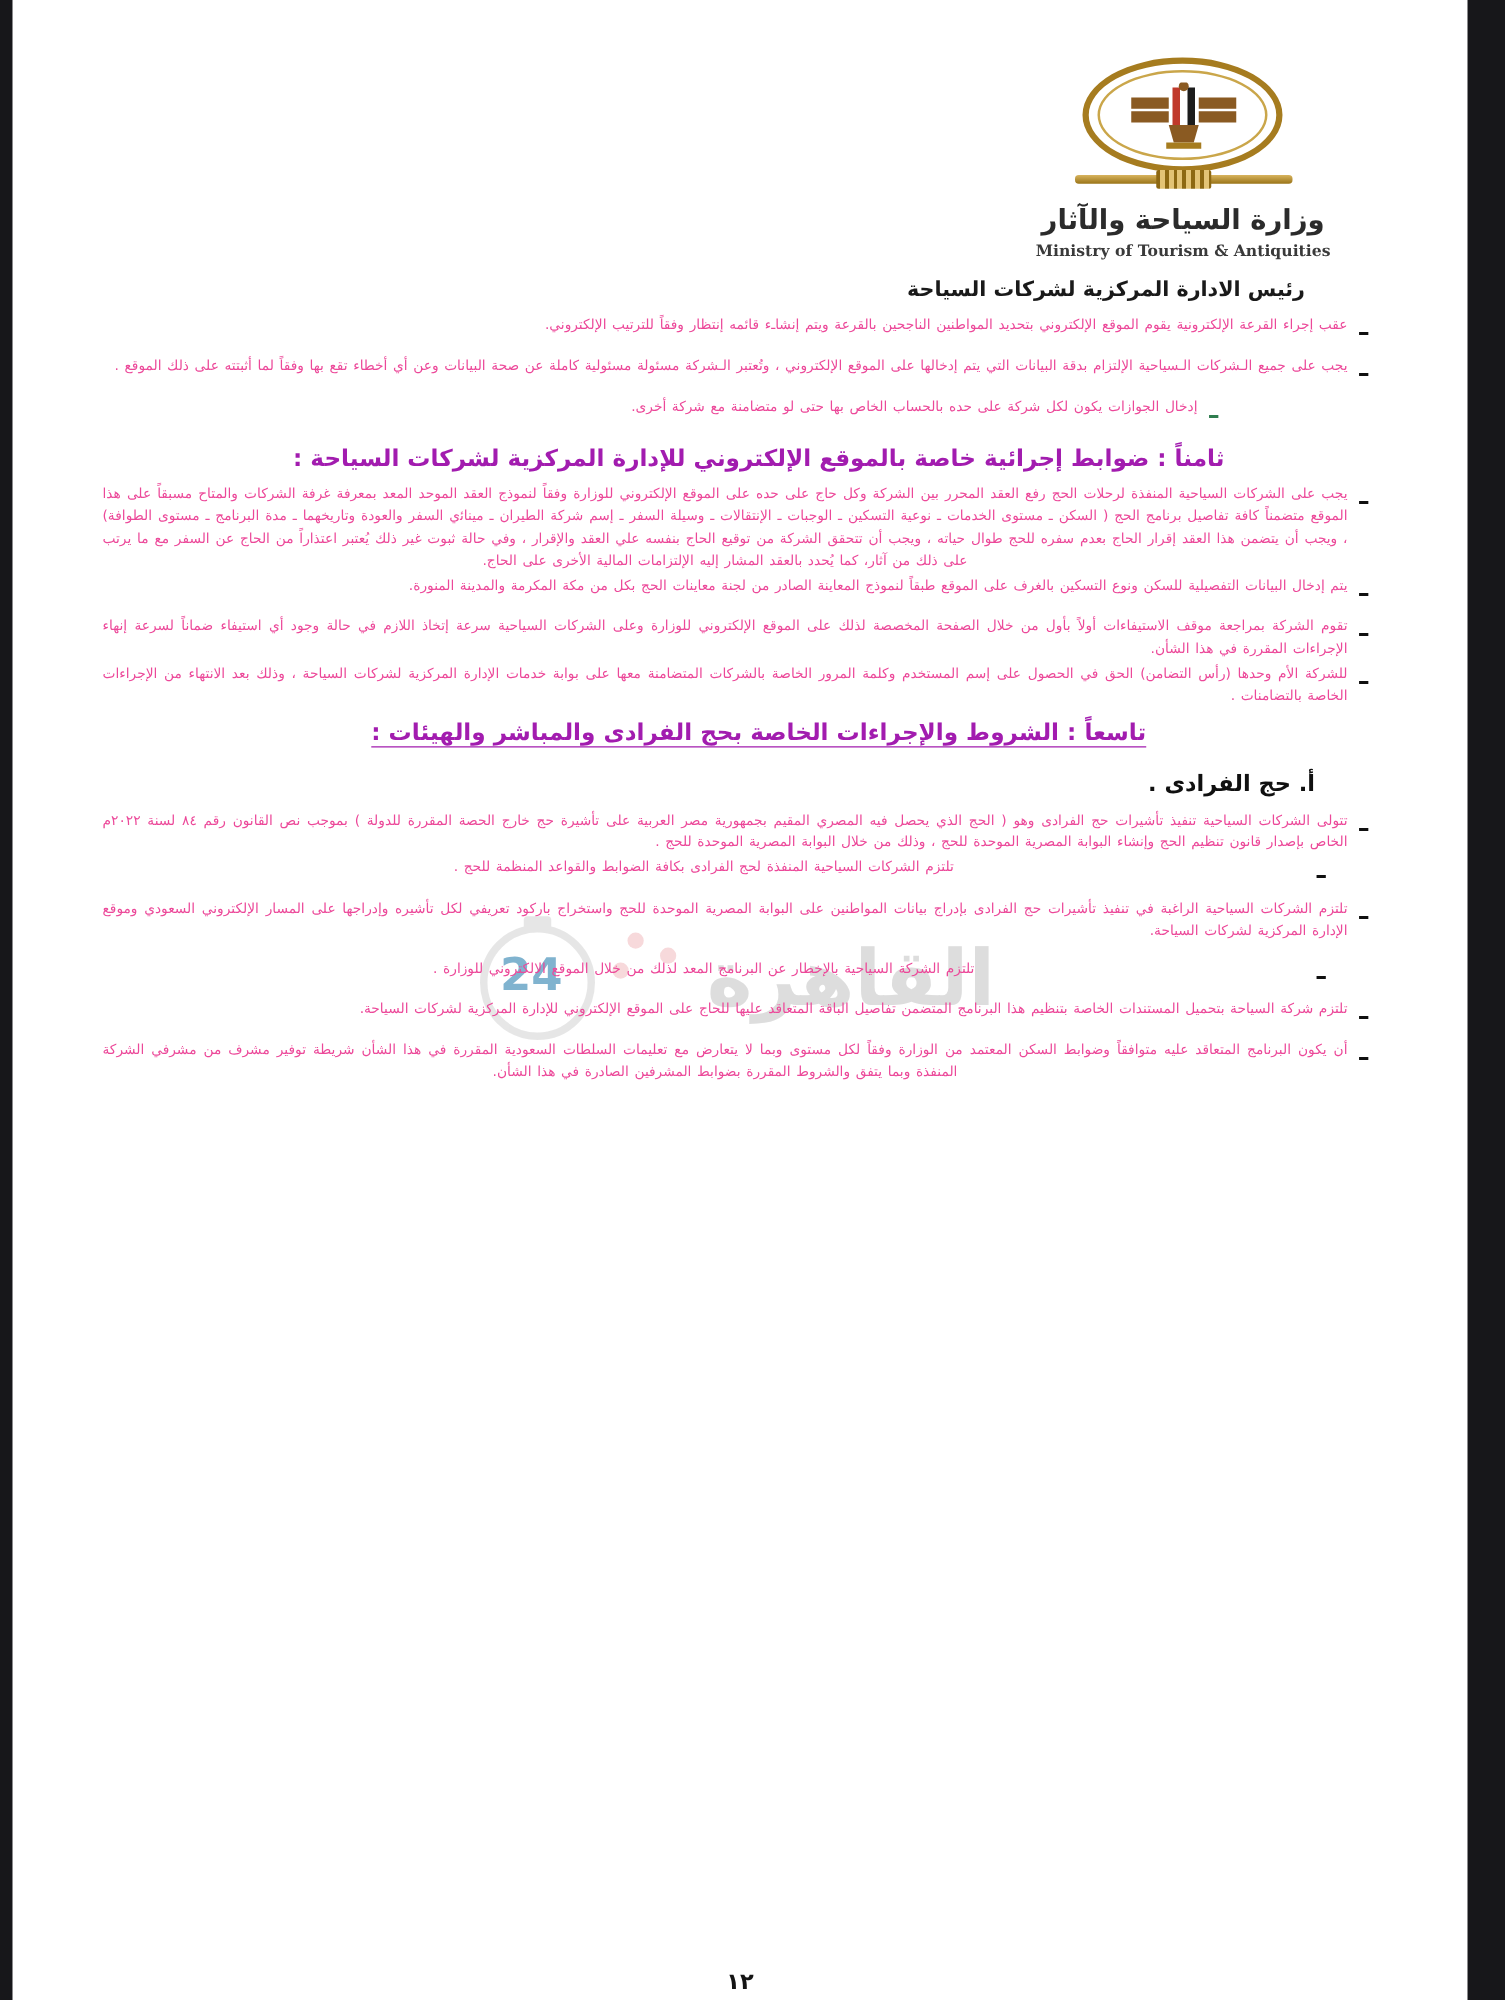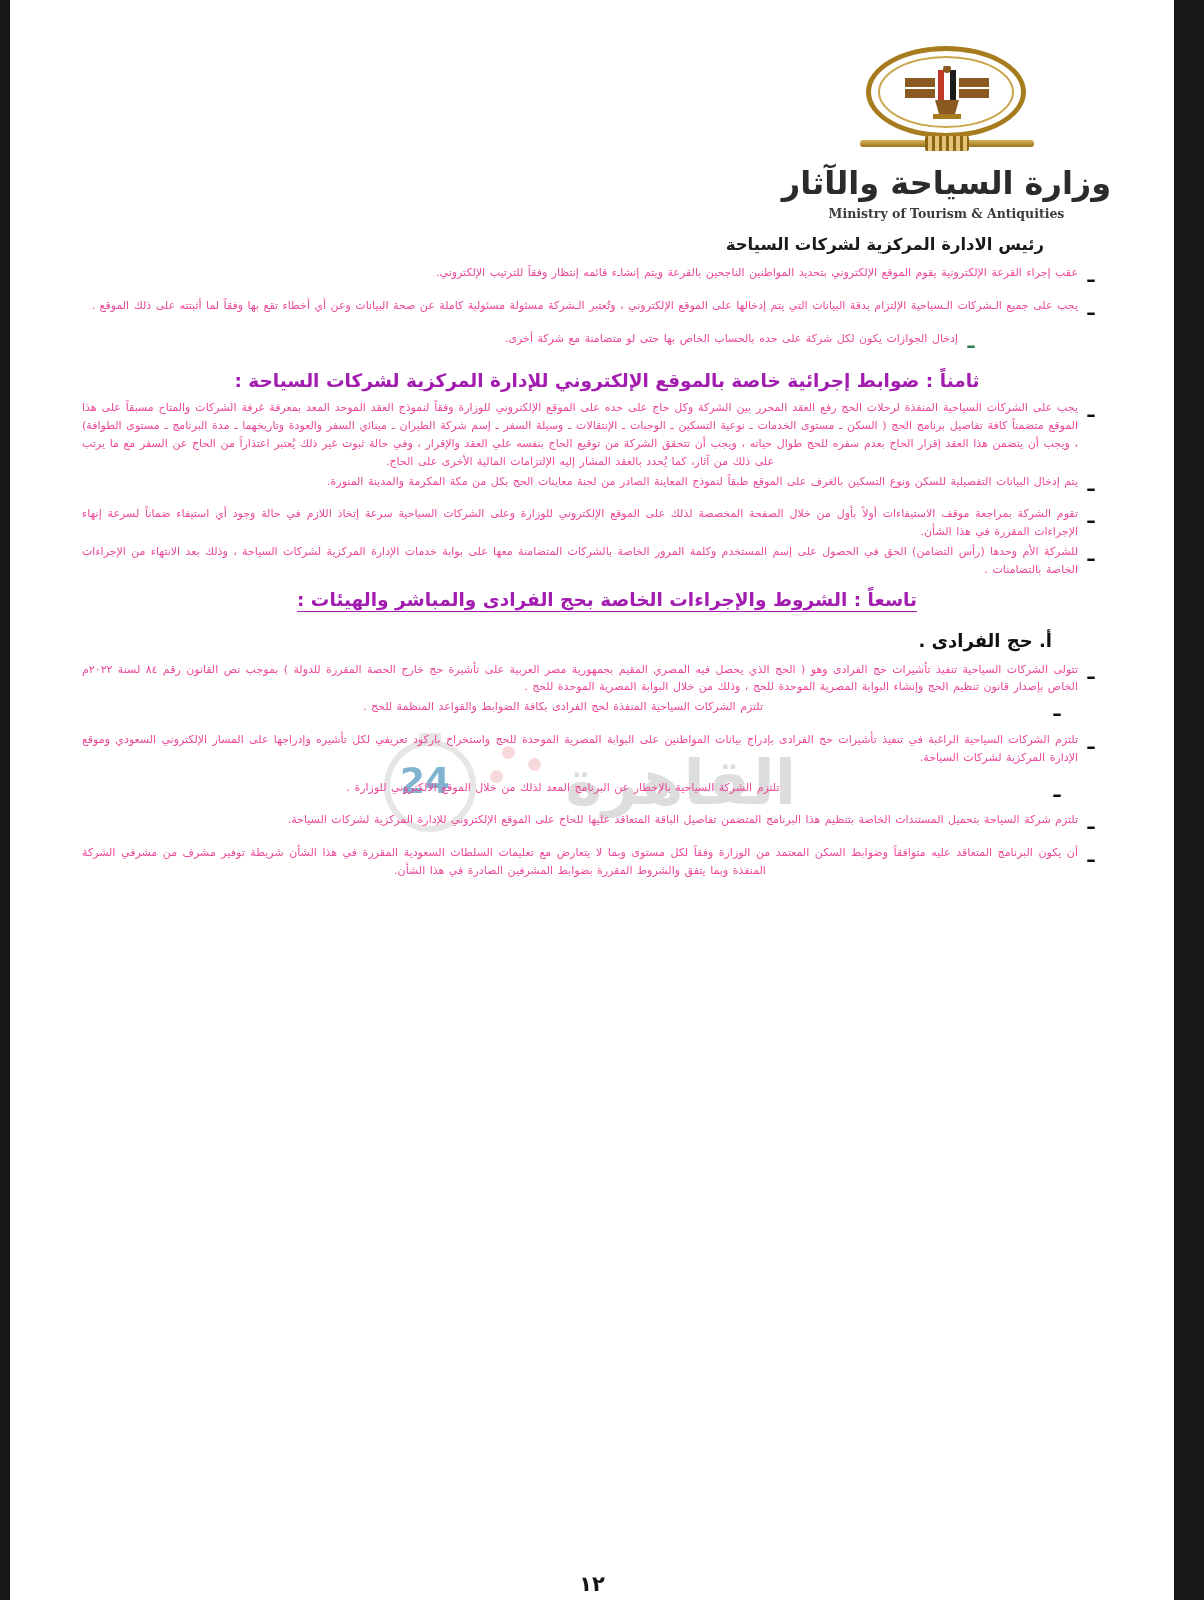--- a/index.html
+++ b/index.html
@@ -87,21 +87,21 @@
     top: 92px;
     transform: translateX(-50%);
     width: 44px;
     height: 15px;
     background: repeating-linear-gradient(
       to right, #8d6812 0 3px, #e3c375 3px 7px);
     border-radius: 2px;
   }
   .ar-ministry {
     margin-top: 12px;
-    font-size: 32px;
+    font-size: 22px;
     font-weight: 700;
     color: #2b2b2b;
     letter-spacing: -1px;
     white-space: nowrap;
   }
   .en-ministry {
     margin-top: 4px;
     font-size: 12.5px;
     font-weight: 700;
     color: #3a3a3a;
@@ -249,21 +249,21 @@
     direction: ltr;
   }
 
   
   .page-number {
     position: absolute;
     left: 0;
     right: 0;
     bottom: 4px;
     text-align: center;
-    font-size: 21px;
+    font-size: 18px;
     color: #141414;
     font-weight: 700;
     margin-top: 40px;
   }
 </style>
 </head>
 <body>
 
 <div class="screen">
   <div class="page">

